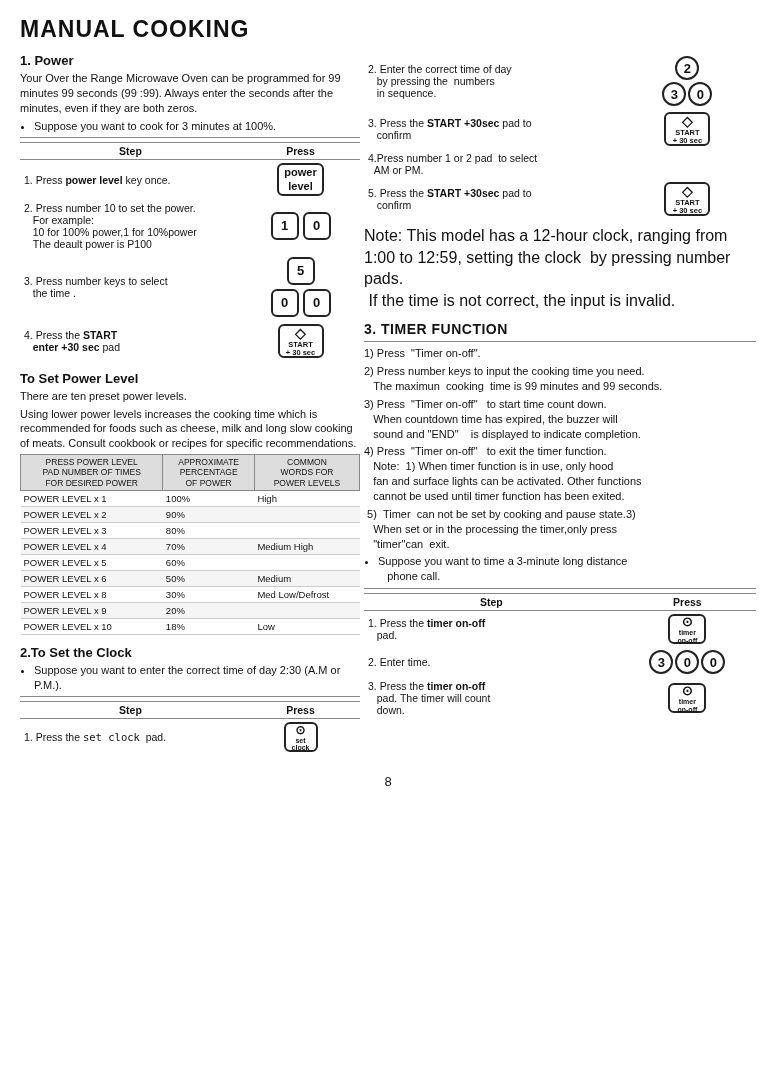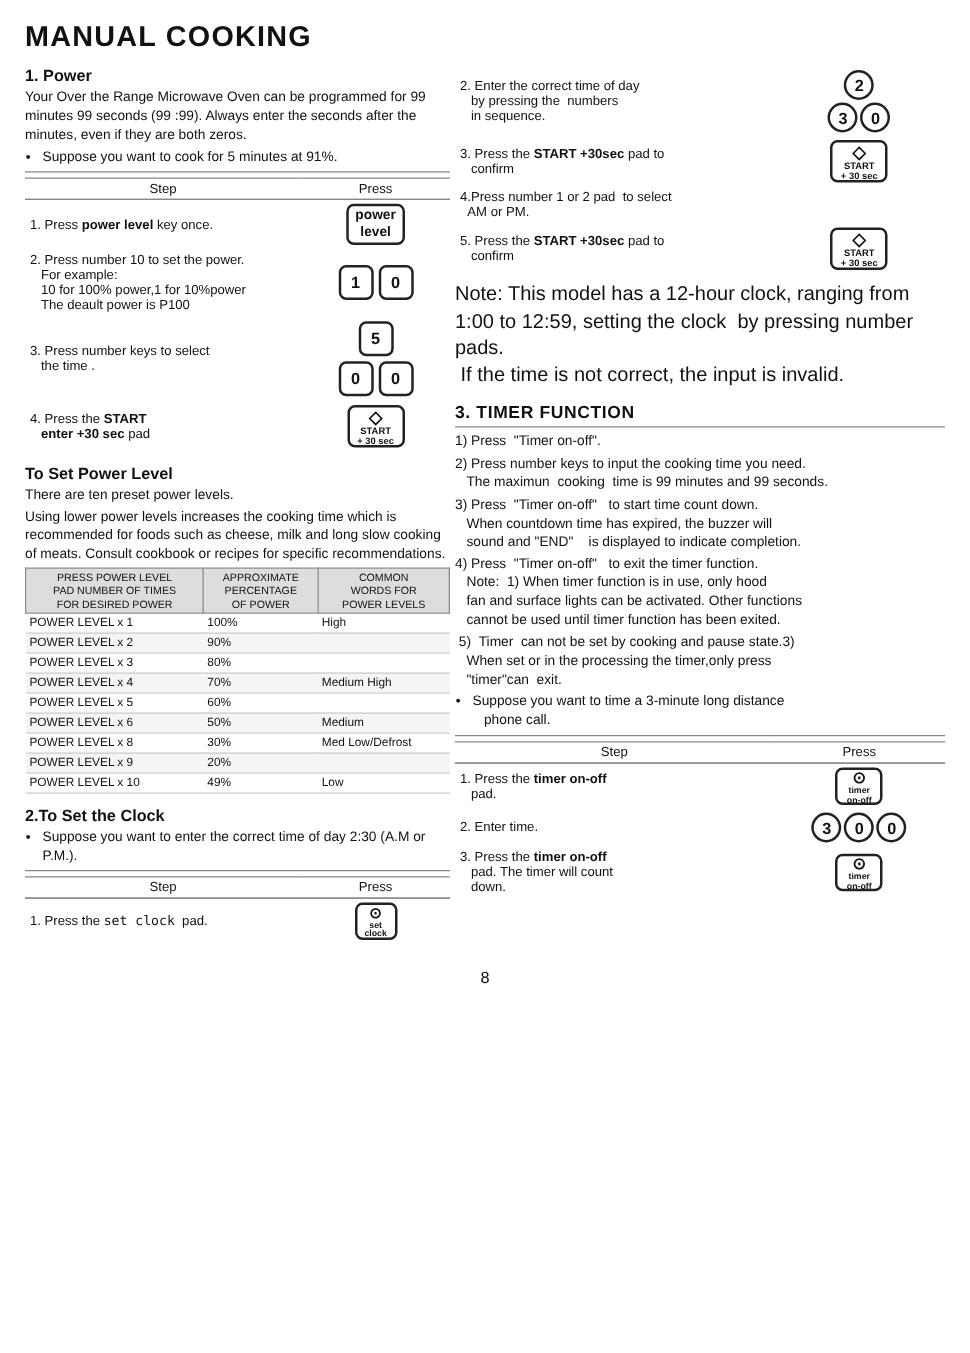--- a/index.html
+++ b/index.html
@@ -32,21 +32,21 @@
     .section { margin-bottom: 10px; }
     hr { border: none; border-top: 1px solid #888; margin: 4px 0; }
     .step-table {
       width: 100%;
       border-collapse: collapse;
       margin-bottom: 6px;
       font-size: 10.5px;
     }
     .step-table th {
       text-align: center;
-      font-weight: 400;
+      font-weight: 700;
       border-top: 1px solid #888;
       border-bottom: 1px solid #888;
       padding: 2px 4px;
     }
     .step-table td {
       padding: 3px 4px;
       vertical-align: middle;
     }
     .step-table .step-col { width: 65%; }
     .step-table .press-col { width: 35%; text-align: center; }
@@ -174,21 +174,21 @@
 <h1 class="main-title">MANUAL COOKING</h1>
 
 <div class="two-col">
 
   <div class="left-col">
 
     <div class="section">
       <h2>1. Power</h2>
       <p>Your Over the Range Microwave Oven can be programmed for 99 minutes 99 seconds (99 :99). Always enter the seconds after the minutes, even if they are both zeros.</p>
       <ul>
-          <li>Suppose you want to cook for 5 minutes at 91%.</li>
+          <li>Suppose you want to cook for 3 minutes at 100%.</li>
         </ul>
       <hr>
       <table class="step-table">
         <thead>
           <tr>
             <th class="step-col">Step</th>
             <th class="press-col">Press</th>
           </tr>
         </thead>
         <tbody>
@@ -299,21 +299,21 @@
               <td>30%</td>
               <td>Med Low/Defrost</td>
             </tr>
             <tr>
               <td>POWER LEVEL x 9</td>
               <td>20%</td>
               <td></td>
             </tr>
             <tr>
               <td>POWER LEVEL x 10</td>
-              <td>49%</td>
+              <td>18%</td>
               <td>Low</td>
             </tr>
           </tbody>
       </table>
     </div>
 
     <div class="section">
       <h2>2.To Set the Clock</h2>
       <ul>
           <li>Suppose you want to enter the correct time of day 2:30 (A.M or P.M.).</li>

